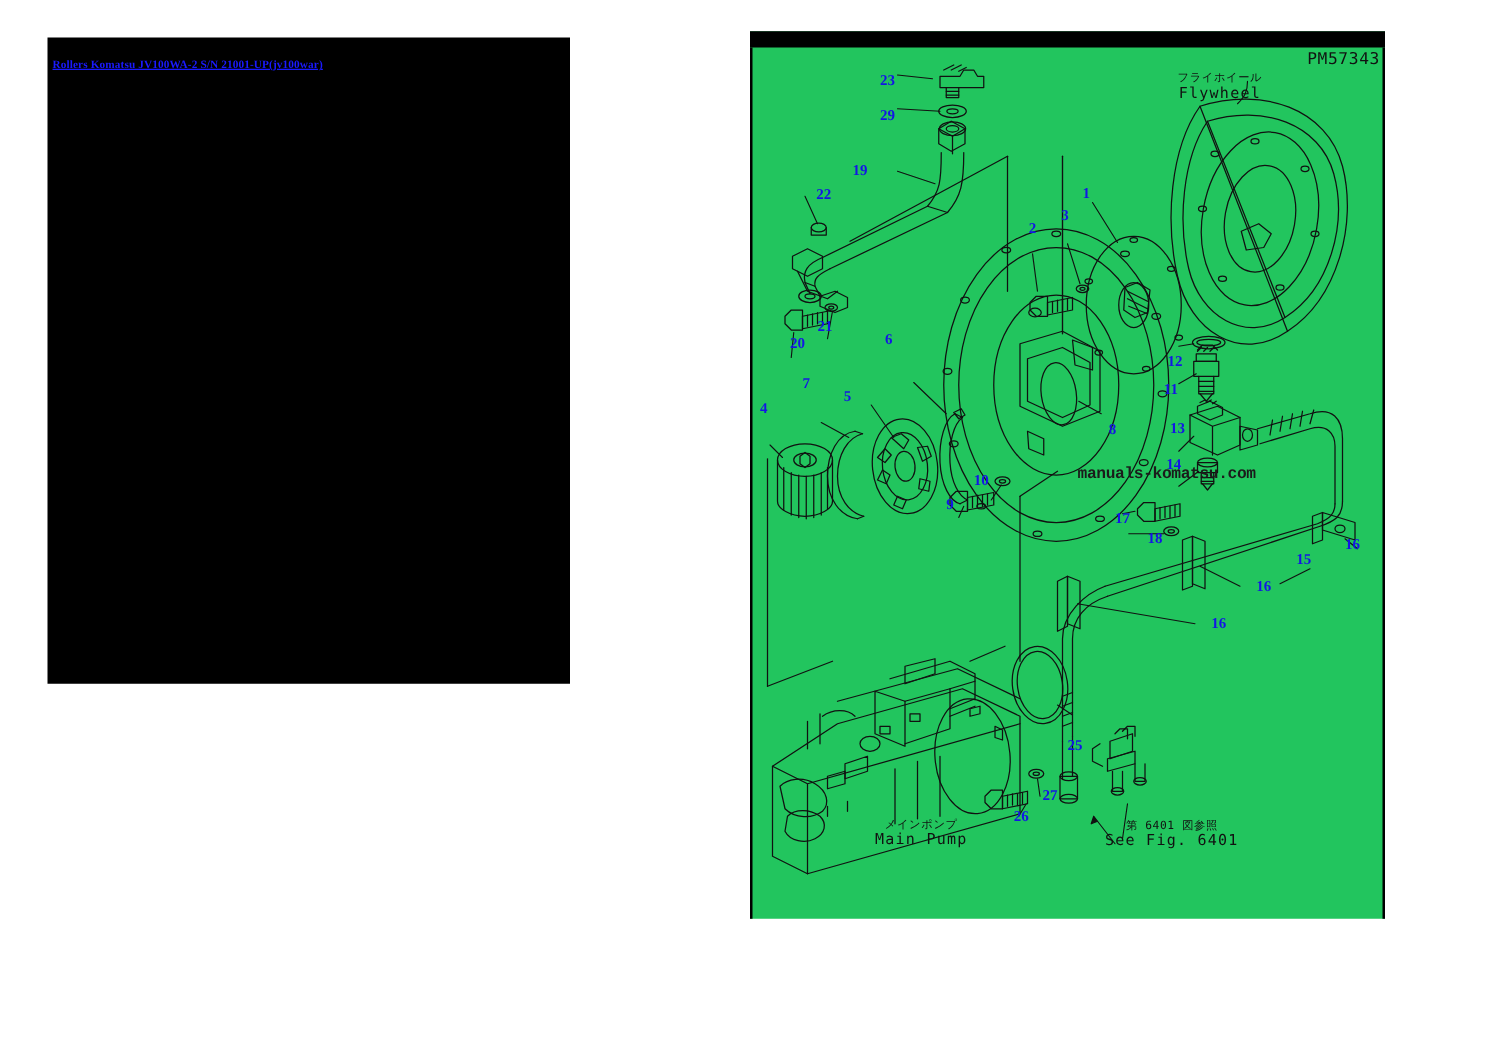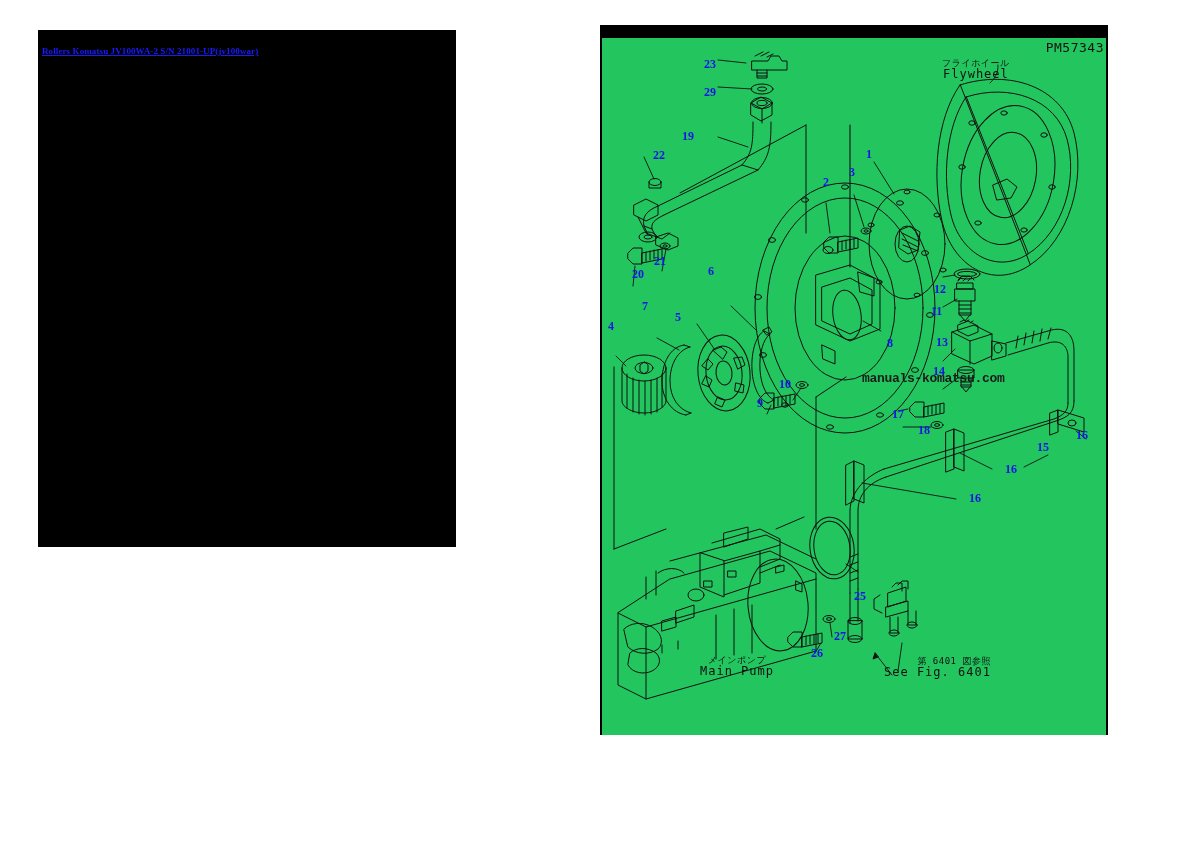--- a/index.html
+++ b/index.html
@@ -502,21 +502,21 @@
     <div class="comp-label" style="left:342px; top:33px;">
       <span class="jp">フライホイール</span>
       <span class="en">Flywheel</span>
     </div>
 
     <div class="comp-label" style="left:100px; top:630px;">
       <span class="jp">メインポンプ</span>
       <span class="en">Main Pump</span>
     </div>
 
-    <div class="comp-label" style="left:284px; top:631px; text-align:right;">
+    <div class="comp-label" style="left:284px; top:631px; text-align:center;">
       <span class="jp">第 6401 図参照</span>
       <span class="en">See Fig. 6401</span>
     </div>
 
     <div id="watermark">manuals-komatsu.com</div>
 
     <div id="callout-layer">
         <div class="callout" style="left: 266px; top: 123px;">1</div>
         <div class="callout" style="left: 223px; top: 151px;">2</div>
         <div class="callout" style="left: 249px; top: 141px;">3</div>

